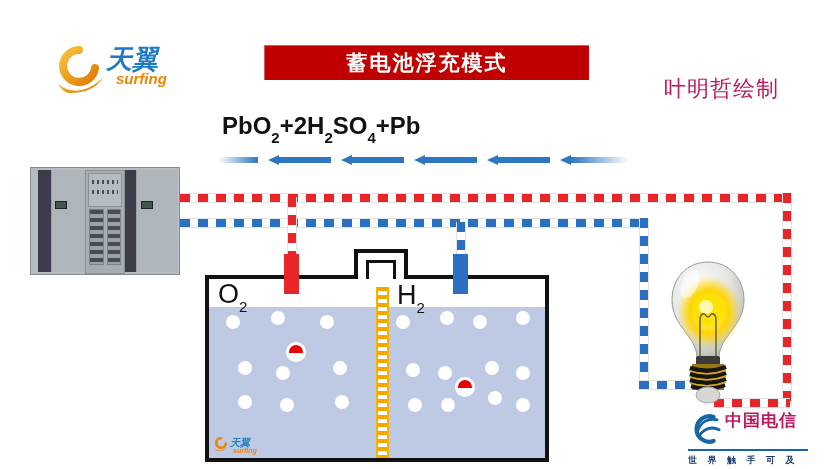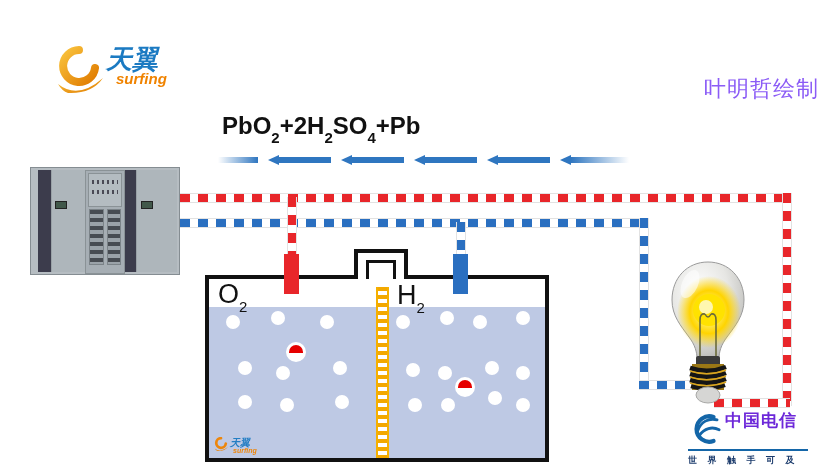--- a/index.html
+++ b/index.html
@@ -5,21 +5,21 @@
   html,body{margin:0;padding:0;background:#fff;}
   #stage{position:relative;width:835px;height:469px;background:#fff;overflow:hidden;
          font-family:"Liberation Sans","DejaVu Sans",sans-serif;}
   .abs{position:absolute;}
 
   
   #banner{left:264px;top:45px;width:324px;height:34px;background:#c00000;
           border-top:1px solid #d95b5b;border-left:1px solid #d95b5b;
           color:#fff;font-weight:bold;font-size:21px;letter-spacing:2px;
           display:flex;align-items:center;justify-content:center;}
-  #credit{left:664px;top:74px;font-size:22px;color:#8b5cf6;letter-spacing:1px;margin-left:40px;}
+  #credit{left:664px;top:74px;font-size:22px;color:#be185d;letter-spacing:1px;}
 
   
   #tianyi{left:54px;top:46px;width:130px;height:62px;display:flex;}
   .ty-texts{margin-left:2px;}
   .ty-cn{font-size:26px;font-weight:bold;font-style:italic;color:#1b7ac2;line-height:26px;}
   .ty-en{font-size:15px;font-weight:bold;font-style:italic;color:#f08300;margin:-2px 0 0 10px;}
 
   
   #equation{left:222px;top:112px;display:flex;align-items:flex-end;
             font-size:24px;font-weight:bold;color:#111;white-space:nowrap;flex-direction:column;}
@@ -97,21 +97,21 @@
   .wm-cn{font-size:10px;font-weight:bold;font-style:italic;color:#1b7ac2;line-height:10px;}
   .wm-en{font-size:7px;font-weight:bold;font-style:italic;color:#f08300;margin:-1px 0 0 3px;}
 
   
   #bulb{left:663px;top:258px;z-index:5;}
 
   
   #ct-logo{left:688px;top:412px;width:120px;z-index:5;}
   .ct-row{display:flex;align-items:flex-start;}
   .ct-texts{margin-left:3px;}
-  .ct-cn{font-size:17px;font-weight:bold;color:#6d28d9;letter-spacing:1px;line-height:18px;}
+  .ct-cn{font-size:17px;font-weight:bold;color:#be185d;letter-spacing:1px;line-height:18px;}
   .ct-en{font-size:8.5px;font-weight:bold;color:#1466a8;letter-spacing:1.2px;margin-top:1px;}
   .ct-line{height:2px;background:#1466a8;margin-top:3px;}
   .ct-slogan{font-size:9px;font-weight:bold;color:#1a3a6b;letter-spacing:4px;margin-top:3px;white-space:nowrap;}
 </style>
 </head>
 <body>
 
 <div id="stage">
 
   <div class="abs" id="tianyi">
@@ -125,20 +125,23 @@
       <path d="M25,4 A16,16 0 1 0 41,22" fill="none" stroke="url(#og)" stroke-width="8" stroke-linecap="round"></path>
       <circle cx="25" cy="20" r="5" fill="#fff"></circle>
       <path d="M4,38 Q24,54 49,32 Q38,48 14,47 Q8,45 4,38 Z" fill="url(#og)"></path>
     </svg>
     <div class="ty-texts">
       <div class="ty-cn">天翼</div>
       <div class="ty-en">surfing</div>
     </div>
   </div>
 
+  <div class="abs" id="banner">
+    <span>蓄电池浮充模式</span>
+  </div>
 
   <div class="abs" id="credit">叶明哲绘制</div>
 
   <div class="abs" id="equation">
     <span class="formula"><span>PbO</span><sub>2</sub><span>+2H</span><sub>2</sub><span>SO</span><sub>4</sub><span>+Pb</span></span>
   </div>
 
   <div class="abs" id="discharge-arrows">
       <div class="seg fadeL">
         <span class="bar"></span>

